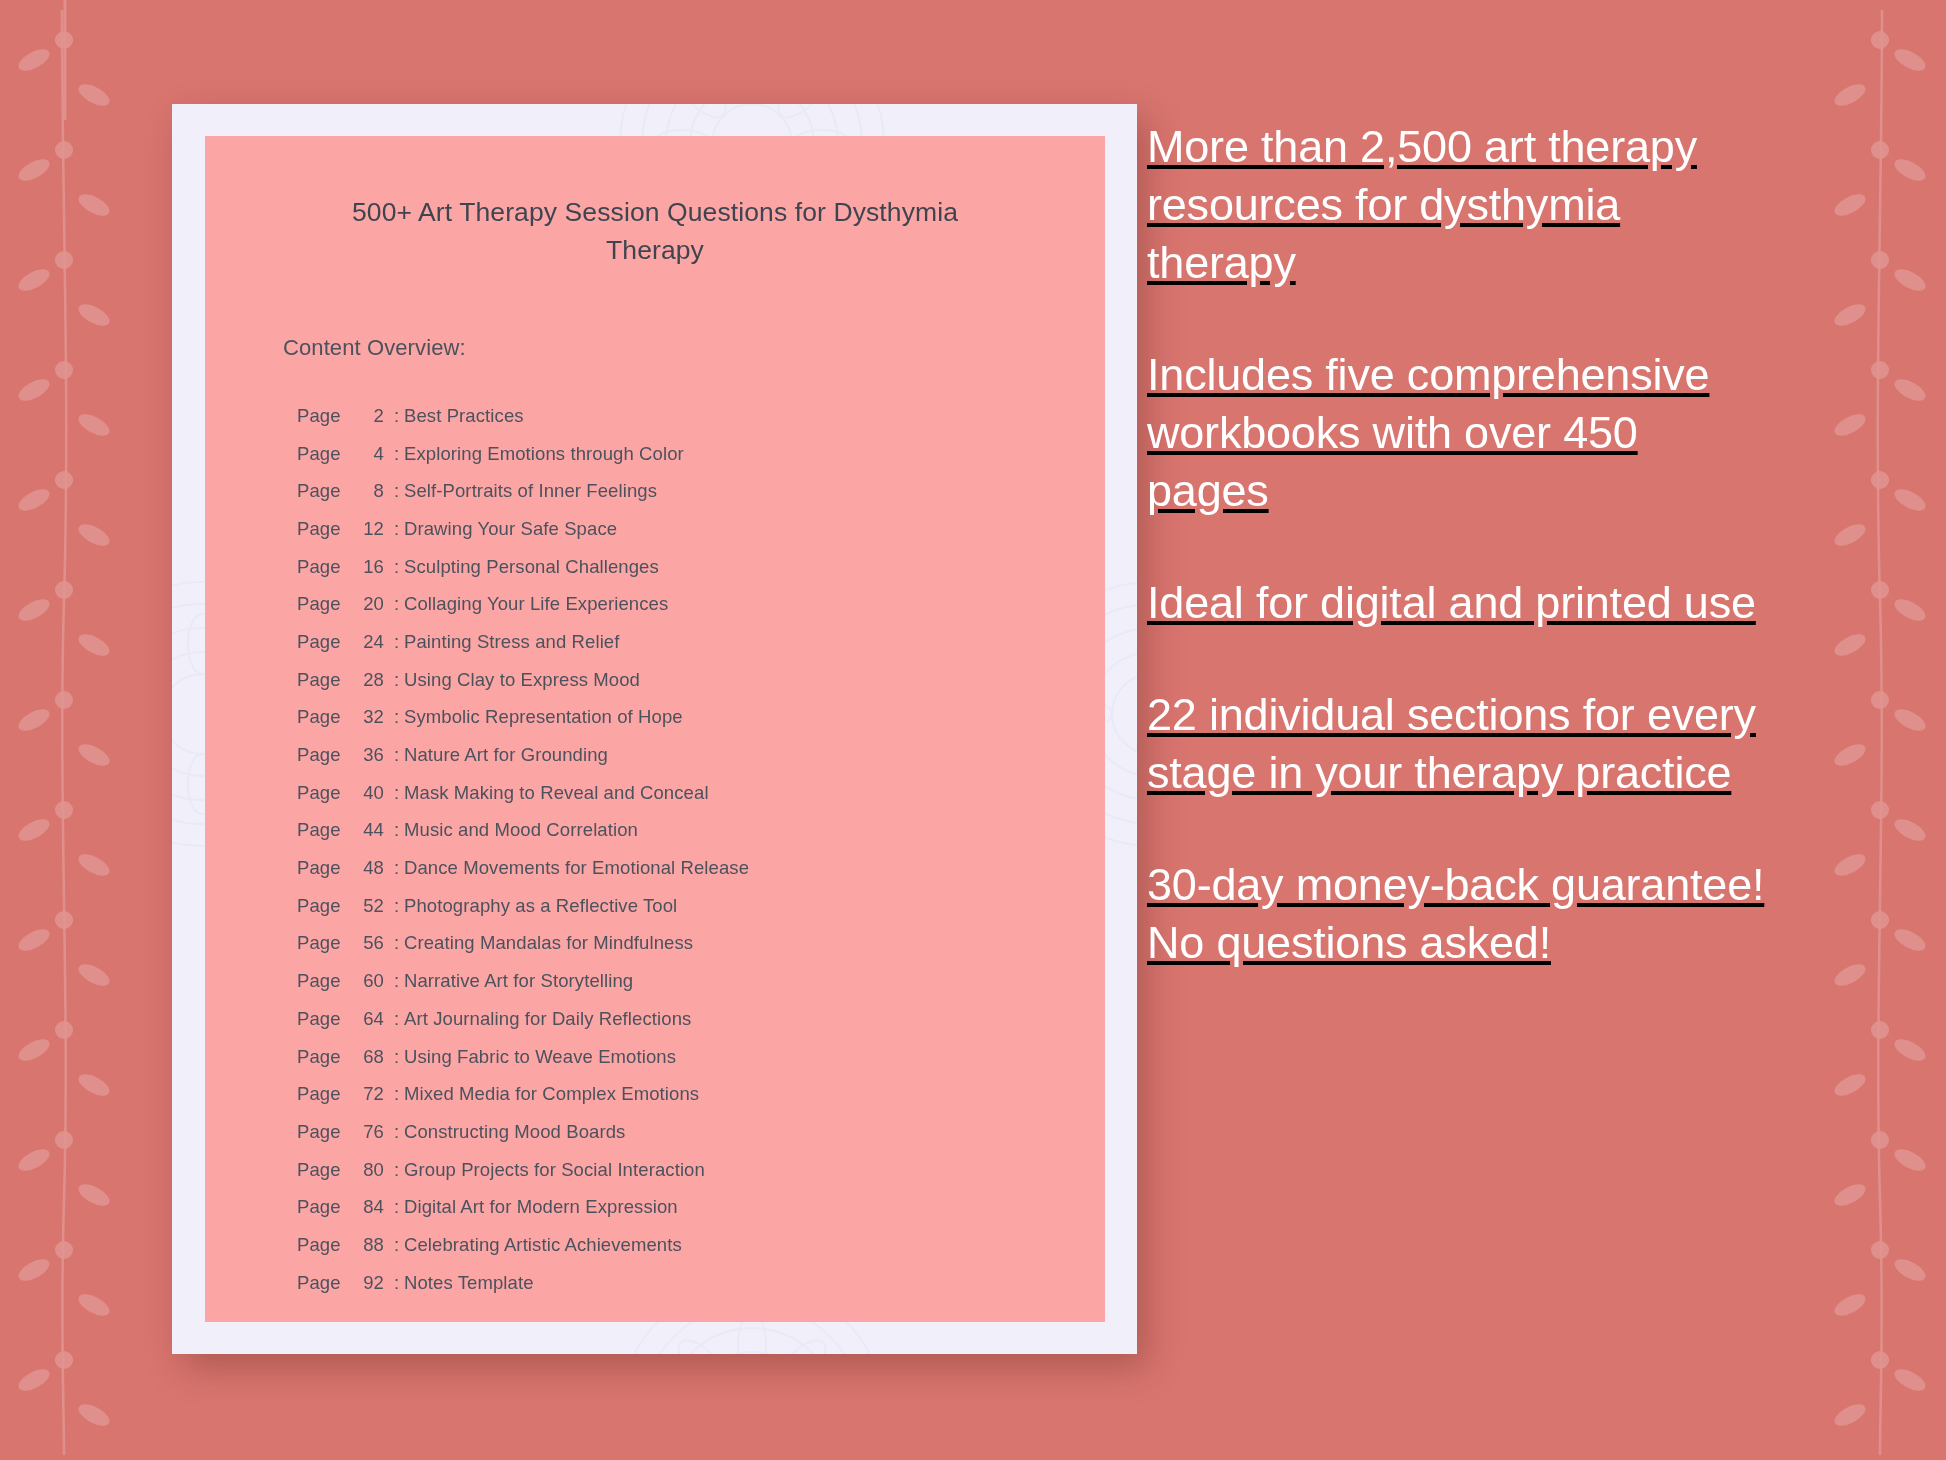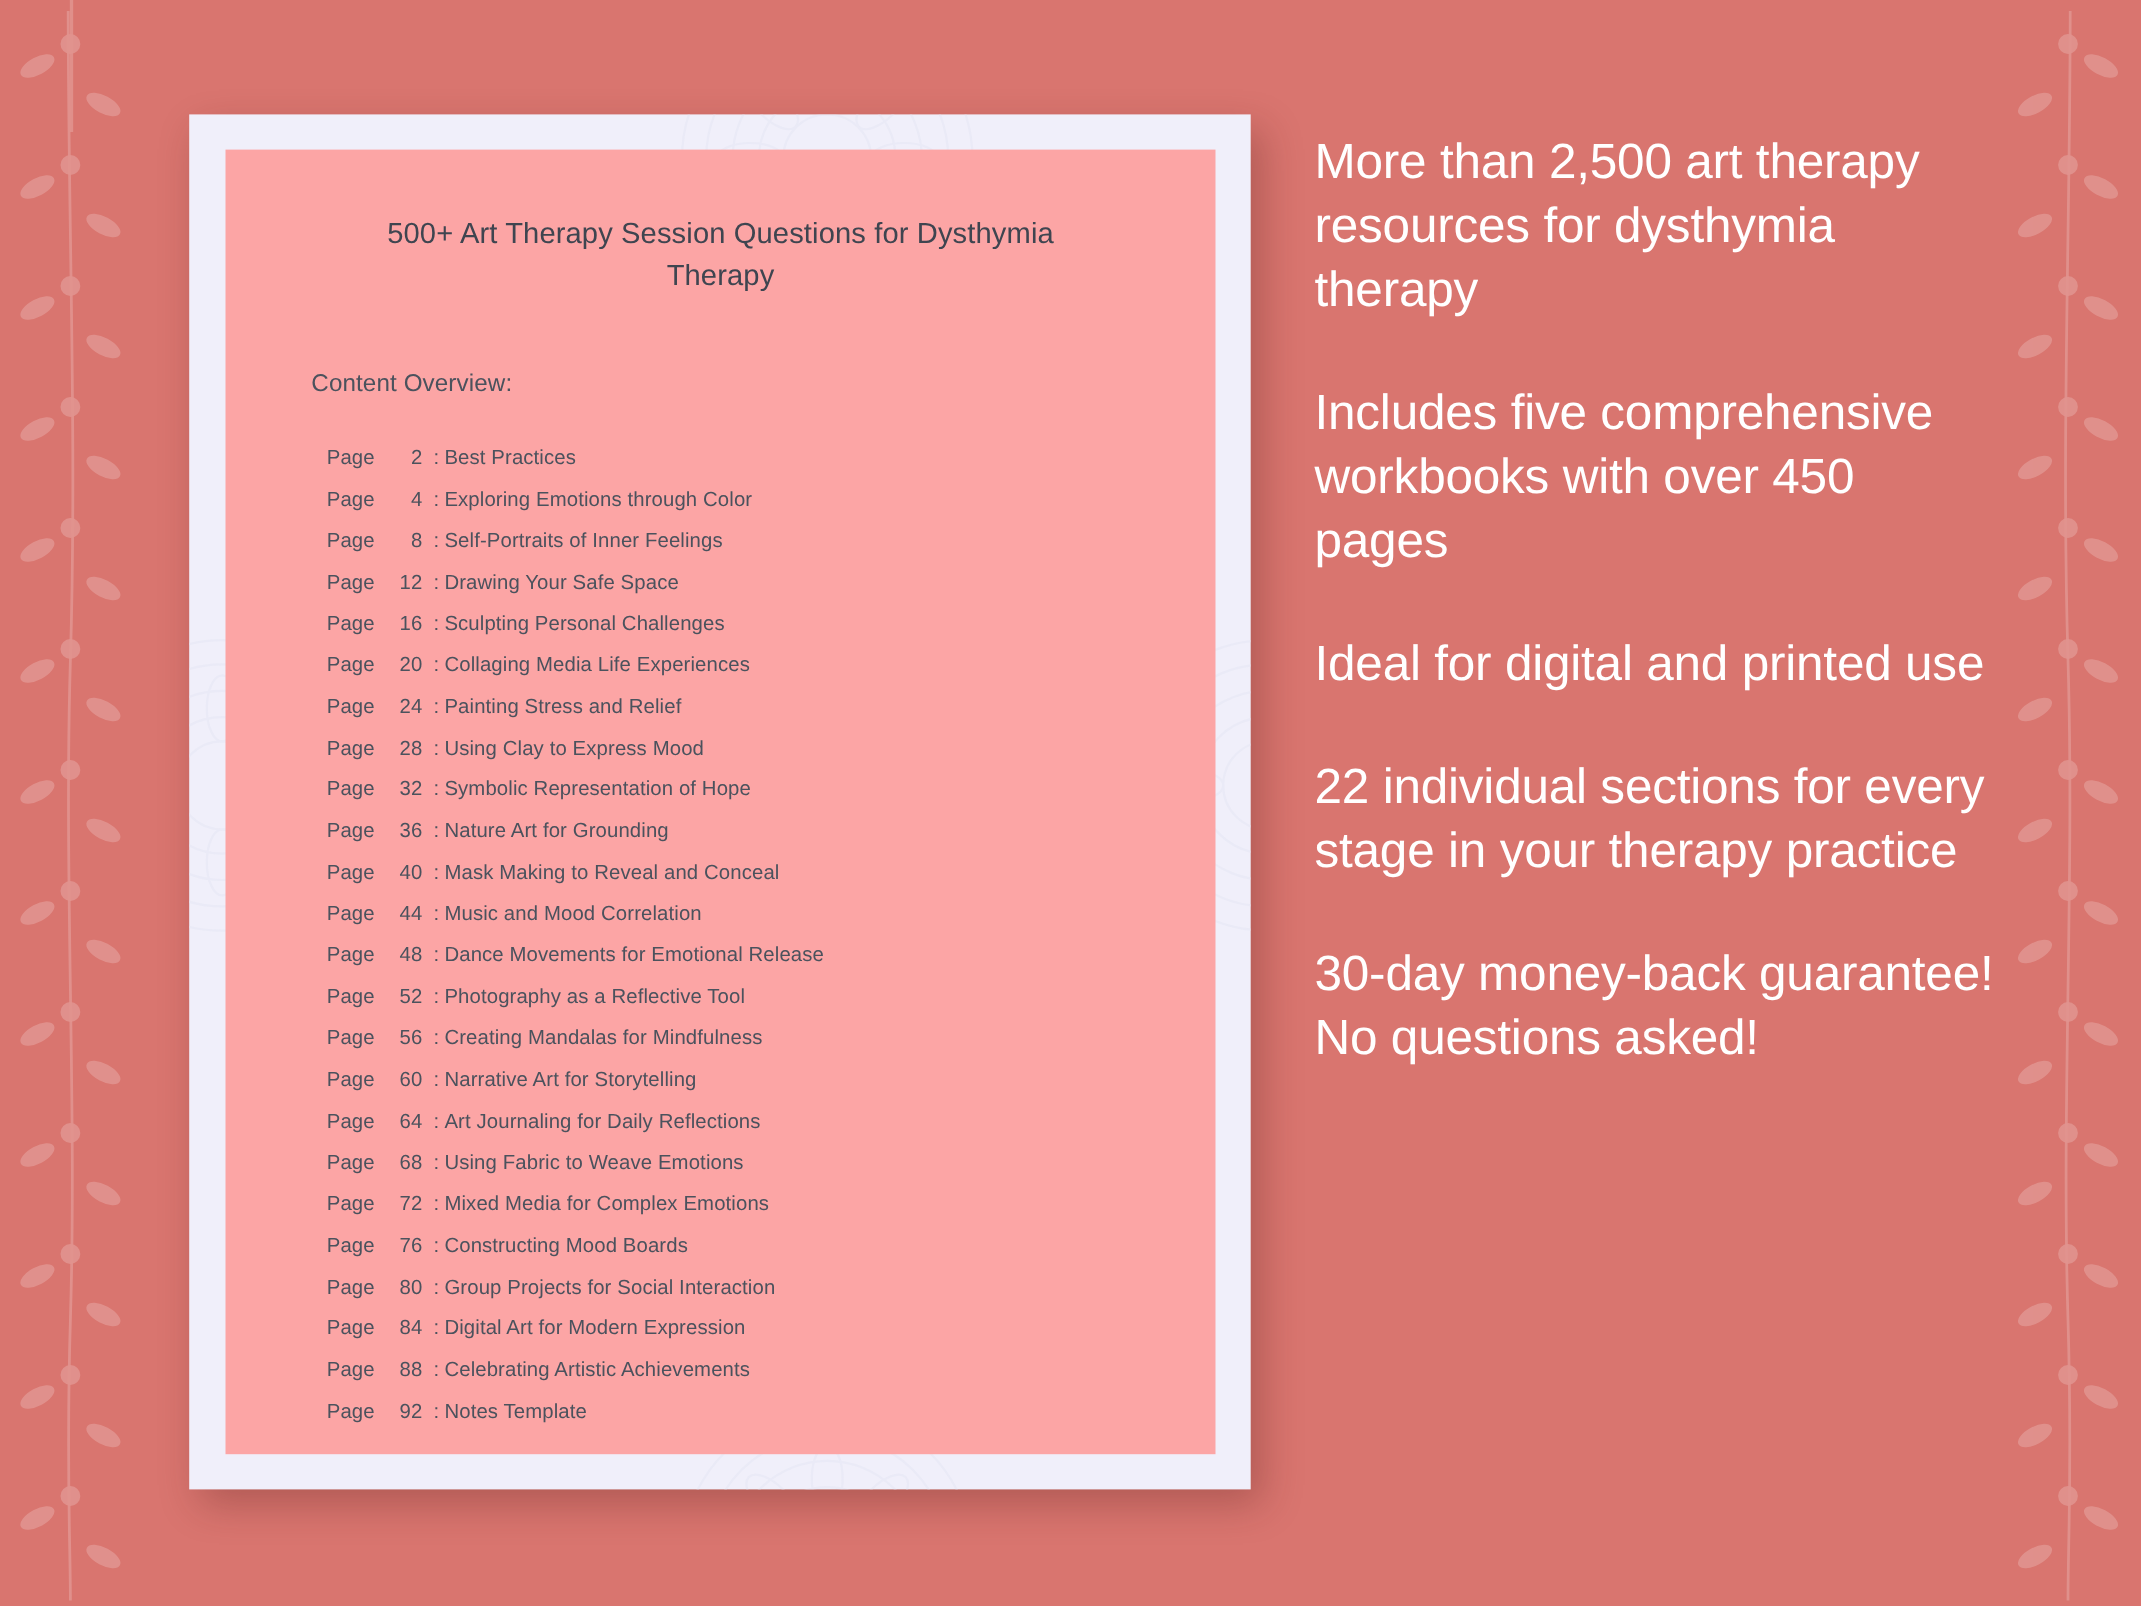--- a/index.html
+++ b/index.html
@@ -94,23 +94,24 @@
     width: 34px;
     text-align: right;
     padding-right: 10px;
   }
   .toc .pg-colon { width: 10px; }
   .toc .pg-title { white-space: nowrap; }
 
   
   .marketing {
     position: absolute;
-    left: 1195px;
+    left: 1147px;
     top: 118px;
     width: 620px;
+    text-decoration: underline;
   }
   .marketing p {
     margin: 0 0 54px 0;
     color: #ffffff;
     font-size: 45px;
     line-height: 1.29;
     font-weight: 400;
     letter-spacing: -0.2px;
   }
   .marketing p:last-child { margin-bottom: 1px; }
@@ -323,21 +324,21 @@
         <li>
           <span class="pg-word">Page</span>
           <span class="pg-num">16</span>
           <span class="pg-colon">:</span>
           <span class="pg-title">Sculpting Personal Challenges</span>
         </li>
         <li>
           <span class="pg-word">Page</span>
           <span class="pg-num">20</span>
           <span class="pg-colon">:</span>
-          <span class="pg-title">Collaging Media Life Experiences</span>
+          <span class="pg-title">Collaging Your Life Experiences</span>
         </li>
         <li>
           <span class="pg-word">Page</span>
           <span class="pg-num">24</span>
           <span class="pg-colon">:</span>
           <span class="pg-title">Painting Stress and Relief</span>
         </li>
         <li>
           <span class="pg-word">Page</span>
           <span class="pg-num">28</span>

